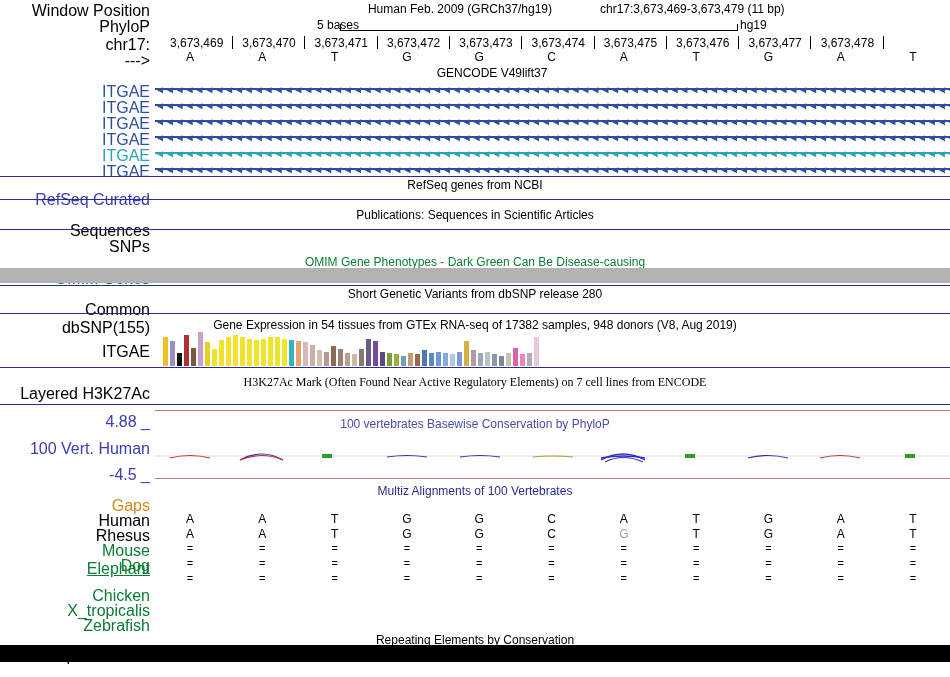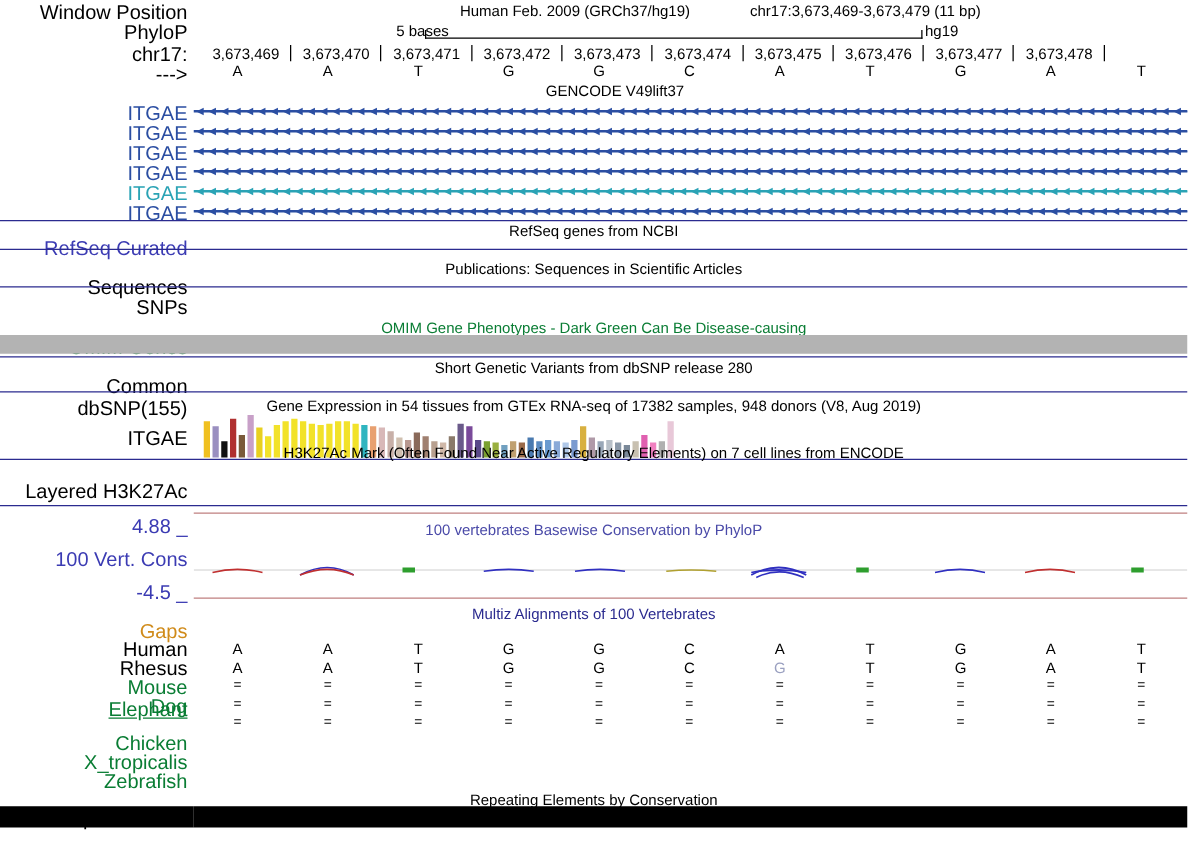--- a/index.html
+++ b/index.html
@@ -180,26 +180,26 @@
     <div class="gtexbar" style="left: 336px; height: 10px; background: rgb(122, 136, 152);"></div>
     <div class="gtexbar" style="left: 343px; height: 13px; background: rgb(200, 192, 176);"></div>
     <div class="gtexbar" style="left: 350px; height: 18px; background: rgb(224, 96, 176);"></div>
     <div class="gtexbar" style="left: 357px; height: 12px; background: rgb(240, 128, 192);"></div>
     <div class="gtexbar" style="left: 364px; height: 13px; background: rgb(176, 176, 176);"></div>
     <div class="gtexbar" style="left: 371px; height: 29px; background: rgb(232, 200, 216);"></div>
   </div>
 <div class="sepfull" style="top:367px;"></div>
 
 <div class="lbl" style="left:0;top:385px;width:150px;">Layered H3K27Ac</div>
-<div class="centertitle" style="top:355px;">H3K27Ac Mark (Often Found Near Active Regulatory Elements) on 7 cell lines from ENCODE</div>
+<div class="centertitle" style="top:375px;font-family:Liberation Serif, serif;">H3K27Ac Mark (Often Found Near Active Regulatory Elements) on 7 cell lines from ENCODE</div>
 <div class="sepfull" style="top:404px;"></div>
 
 <div class="centertitle" style="top:417px;color:#4a4aa8;">100 vertebrates Basewise Conservation by PhyloP</div>
 <div class="lbl blue" style="left:0;top:413px;width:150px;">4.88 _</div>
-<div class="lbl blue" style="left:0;top:440px;width:150px;">100 Vert. Cons</div>
+<div class="lbl blue" style="left:0;top:440px;width:150px;">100 Vert. Human</div>
 <div class="lbl blue" style="left:0;top:466px;width:150px;">-4.5 _</div>
 <div style="position:absolute;left:155px;top:410px;width:795px;height:1px;background:#c08080;"></div>
 <div style="position:absolute;left:155px;top:478px;width:795px;height:1px;background:#c08080;"></div>
 <svg style="position:absolute;left:155px;top:410px;" width="795" height="68">
   <line x1="0" y1="46" x2="795" y2="46" stroke="#b0b0b0" stroke-width="0.5"></line>
   <path d="M15,48 Q35,43 55,48" stroke="#c03030" fill="none" stroke-width="1.2"></path>
   <path d="M85,50 Q107,38 128,50" stroke="#3030c0" fill="none" stroke-width="1.2"></path>
   <path d="M85,50 Q107,41 128,50" stroke="#c03030" fill="none" stroke-width="1.2"></path>
   <rect x="167" y="44" width="10" height="4" fill="#2e9e2e"></rect>
   <path d="M232,47 Q252,44 272,47" stroke="#3030c0" fill="none" stroke-width="1.2"></path>

